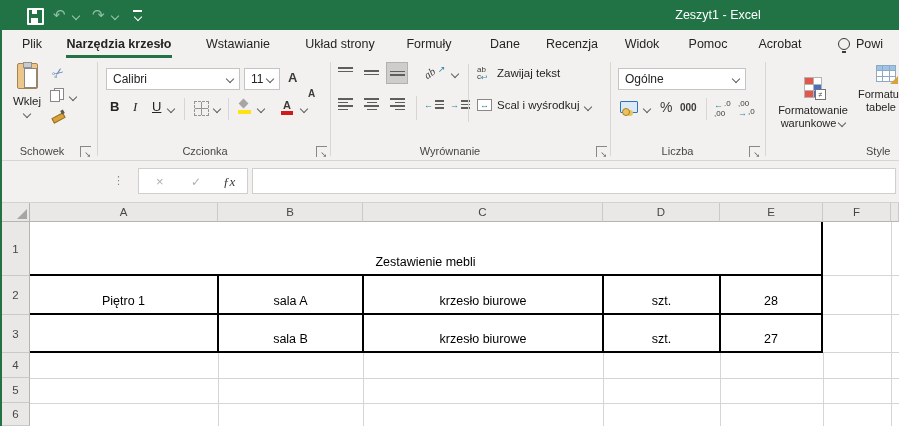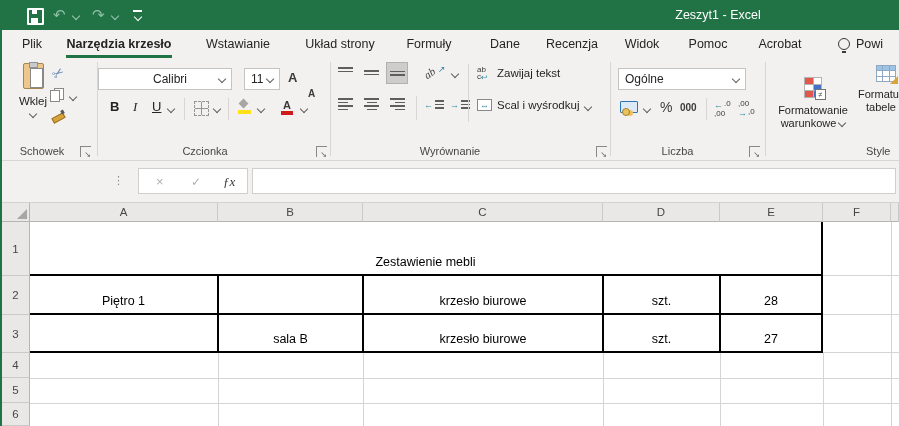--- a/index.html
+++ b/index.html
@@ -155,41 +155,41 @@
     <div class="abs tab" style="left:856px;top:0;width:50px;text-align:left;">Powi</div>
   </div>
 
   <div class="abs ribbon">
 
     <div class="abs gsep" style="left:97px;top:4px;height:94px;"></div>
     <div class="abs gsep" style="left:330px;top:4px;height:94px;"></div>
     <div class="abs gsep" style="left:610px;top:4px;height:94px;"></div>
     <div class="abs gsep" style="left:765px;top:4px;height:94px;"></div>
 
-    <div class="abs" style="left:14px;top:5px;width:38px;height:80px;">
+    <div class="abs" style="left:8px;top:5px;width:38px;height:80px;">
       <s class="clip" style="margin:0 auto;"></s>
       <div class="rlabel" style="text-align:center;margin-top:6px;">Wklej</div>
       <s class="chv" style="margin:4px auto 0;"></s>
     </div>
     <div class="abs scis" style="left:52px;top:8px;">✂</div>
     <div class="abs" style="left:50px;top:30px;">
         <s class="copyic"></s>
       </div>
     <div class="abs" style="left:70px;top:36px;">
         <s class="chv"></s>
       </div>
     <div class="abs" style="left:51px;top:52px;">
         <s class="paint"></s>
       </div>
     <div class="abs glabel" style="left:8px;top:87px;width:68px;">Schowek</div>
     <div class="abs" style="left:80px;top:88px;">
         <s class="launch"></s>
       </div>
 
-    <div class="abs combo" style="left:98px;top:10px;width:134px;height:22px;padding-left:48px;">
+    <div class="abs combo" style="left:106px;top:10px;width:134px;height:22px;">
       <span class="txt">Calibri</span>
         <s class="arr"></s>
     </div>
     <div class="abs combo" style="left:244px;top:10px;width:36px;height:22px;">
       <span class="txt">11</span>
         <s class="arr"></s>
     </div>
     <div class="abs fontAup" style="left:288px;top:12px;">A</div>
     <div class="abs fontAdn" style="left:308px;top:15px;">A</div>
     <div class="abs bld" style="left:110px;top:41px;">B</div>
@@ -410,20 +410,21 @@
   <div class="abs bl" style="left:30px;top:313px;width:793px;height:2px;"></div>
   <div class="abs bl" style="left:30px;top:351px;width:793px;height:2px;"></div>
   <div class="abs bl" style="left:217px;top:274px;width:2px;height:79px;"></div>
   <div class="abs bl" style="left:362px;top:274px;width:2px;height:79px;"></div>
   <div class="abs bl" style="left:602px;top:274px;width:2px;height:79px;"></div>
   <div class="abs bl" style="left:719px;top:274px;width:2px;height:79px;"></div>
   <div class="abs bl" style="left:821px;top:222px;width:2px;height:131px;"></div>
 
   <div class="abs cellt" style="left:30px;top:222px;width:791px;height:52px;">Zestawienie mebli</div>
   <div class="abs cellt" style="left:30px;top:276px;width:187px;height:37px;">Piętro 1</div>
+  <div class="abs cellt" style="left:219px;top:276px;width:143px;height:37px;">sala A</div>
   <div class="abs cellt" style="left:364px;top:276px;width:238px;height:37px;">krzesło biurowe</div>
   <div class="abs cellt" style="left:604px;top:276px;width:115px;height:37px;">szt.</div>
   <div class="abs cellt" style="left:721px;top:276px;width:100px;height:37px;">28</div>
   <div class="abs cellt" style="left:219px;top:315px;width:143px;height:36px;">sala B</div>
   <div class="abs cellt" style="left:364px;top:315px;width:238px;height:36px;">krzesło biurowe</div>
   <div class="abs cellt" style="left:604px;top:315px;width:115px;height:36px;">szt.</div>
   <div class="abs cellt" style="left:721px;top:315px;width:100px;height:36px;">27</div>
 
   <div class="abs edge"></div>
 </div>

